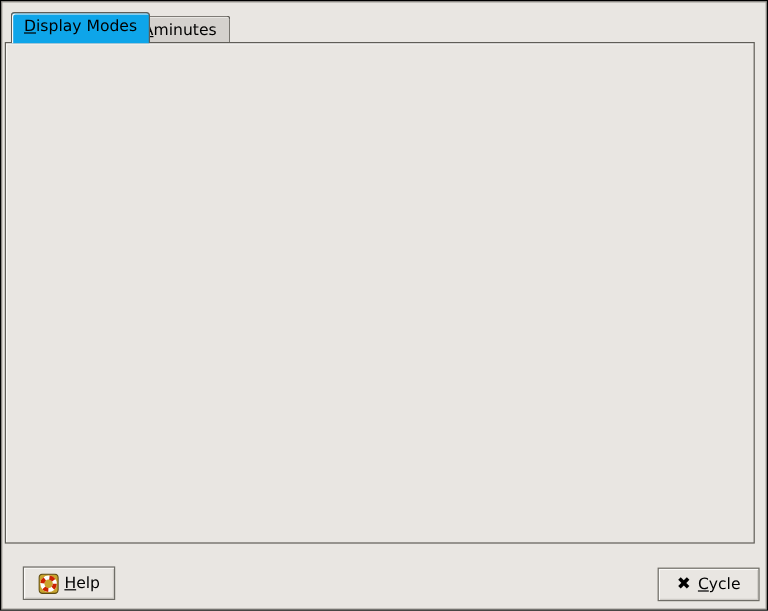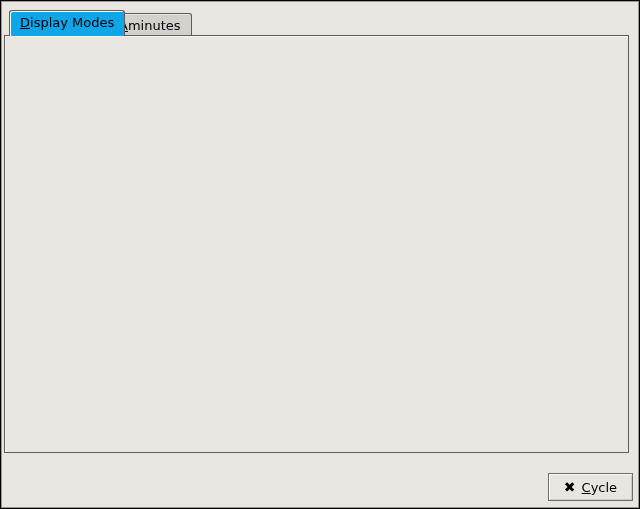--- a/index.html
+++ b/index.html
@@ -266,19 +266,28 @@
       </svg>
   </div>
 
   <div class="btn push-btn" id="btn-preview">
       <span><span class="accel">P</span><span>review</span></span>
     </div>
   <div class="btn push-btn" id="btn-settings">
       <span><span class="accel">S</span><span>ettings...</span></span>
     </div>
 
+  <div class="btn push-btn" id="btn-help">
+    <svg width="17" height="17" viewBox="0 0 17 17">
+      <rect x="0.5" y="0.5" width="16" height="16" rx="3" fill="#c9a42d" stroke="#5d4a12"></rect>
+      <circle cx="8.5" cy="8.5" r="5.2" fill="none" stroke="#ffffff" stroke-width="3.4"></circle>
+      <circle cx="8.5" cy="8.5" r="5.2" fill="none" stroke="#cc2200" stroke-width="3.4" stroke-dasharray="4.1 4.1"></circle>
+      <circle cx="8.5" cy="8.5" r="2.4" fill="#c9a42d"></circle>
+    </svg>
+    <span><span class="accel">H</span><span>elp</span></span>
+  </div>
 
   <div class="btn push-btn" id="btn-close">
     <span class="close-x">✖</span>
     <span><span class="accel">C</span><span>ycle</span></span>
   </div>
 
 </div>
 
 </body></html>

